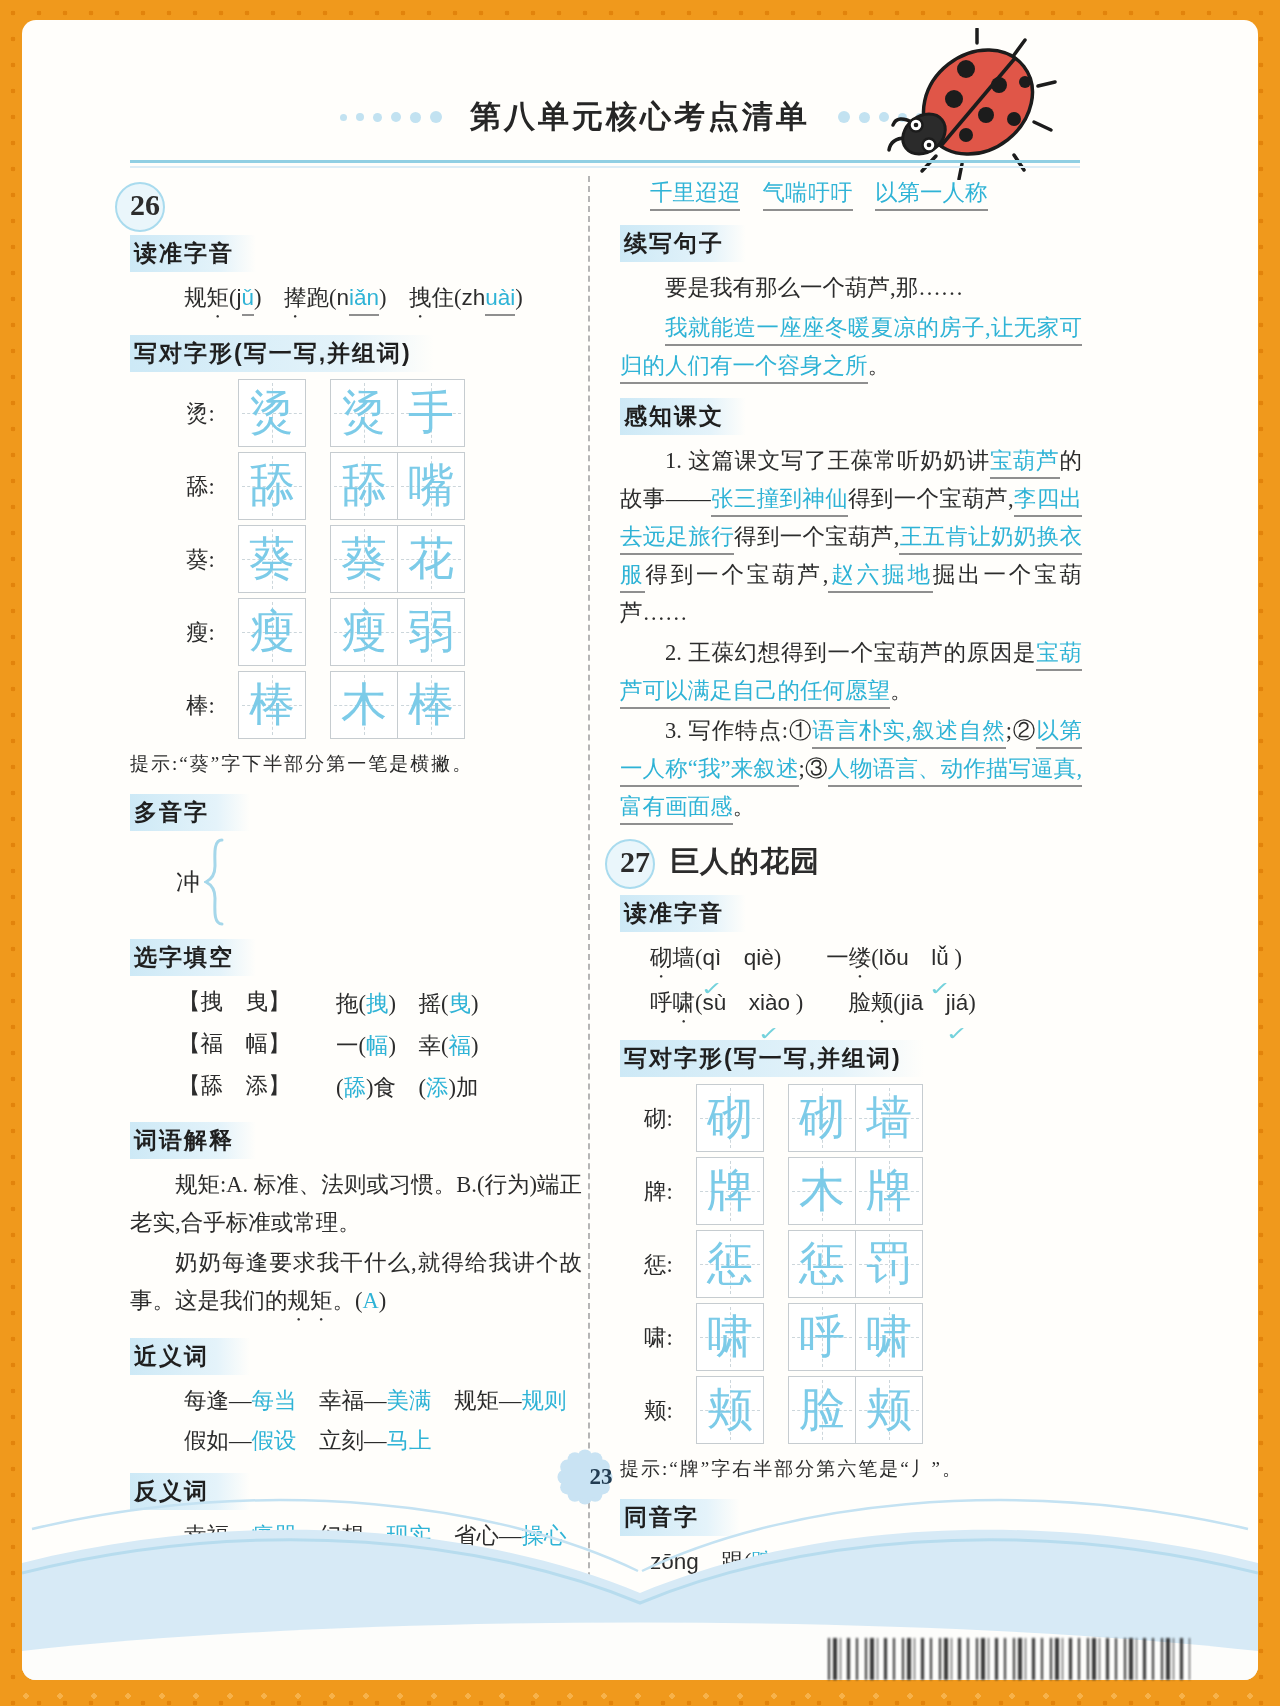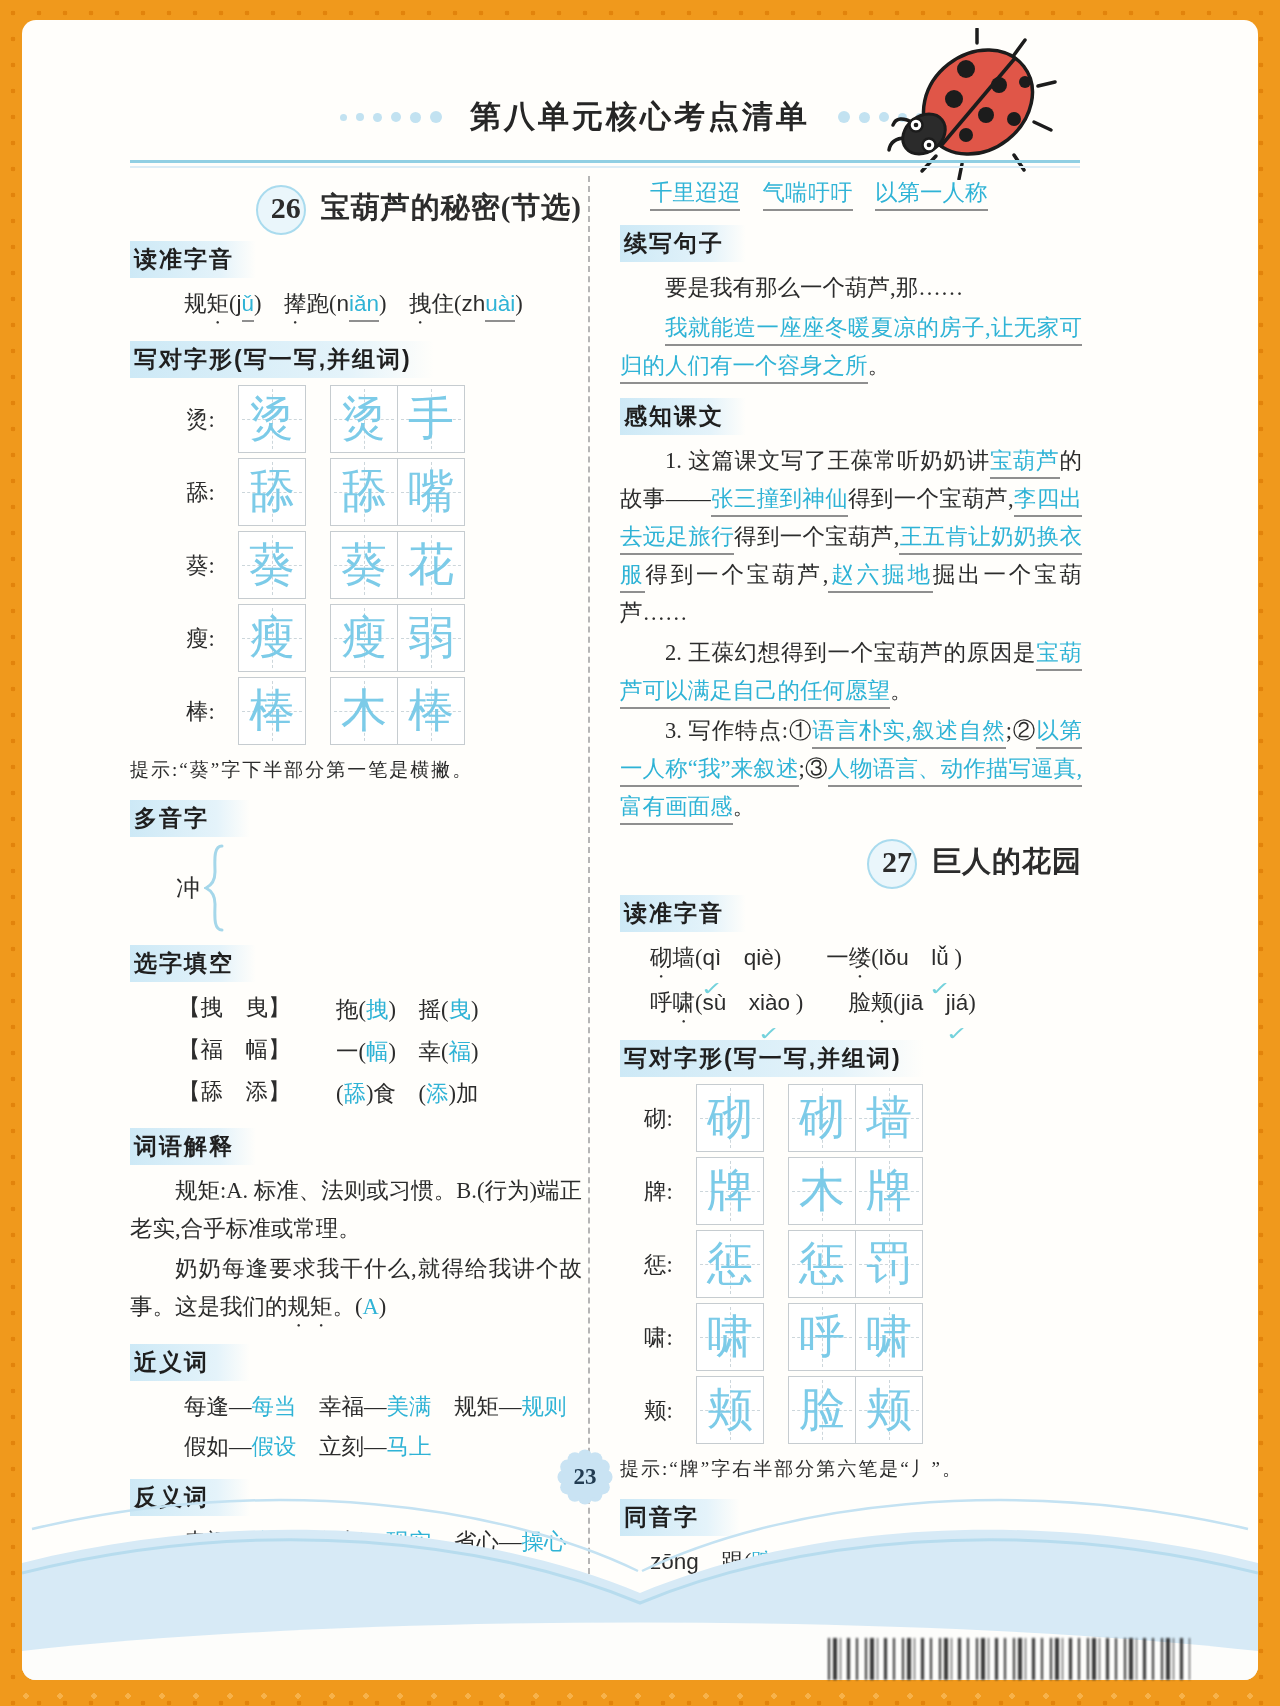--- a/index.html
+++ b/index.html
@@ -49,21 +49,21 @@
   .dots.r i:nth-child(6){width:7px;height:7px}
   .rule{position:absolute;top:140px;left:108px;width:950px;border-top:3px solid #90cfe3;}
   .rule::after{content:"";position:absolute;left:0;right:0;top:3px;border-top:2px solid #dcedf6;}
   .ladybug{position:absolute;top:8px;left:842px;}
   
   .content{position:absolute;top:152px;left:108px;width:952px;display:flex;align-items:stretch;}
   .col-left{width:452px;}
   .divider{border-left:2px dashed #b5b5b5;margin:4px 8px 4px 6px;}
   .col-right{flex:1;padding-left:22px;}
   
-  .lesson-title{display:flex;justify-content:flex-end;align-items:center;gap:20px;margin:16px 0 10px;}
+  .lesson-title{display:flex;justify-content:flex-start;align-items:center;gap:20px;margin:16px 0 10px;}
   .lesson-num{position:relative;font-family:"Liberation Serif",serif;font-weight:bold;font-size:30px;z-index:0;}
   .lesson-num::before{
     content:"";position:absolute;width:46px;height:46px;border-radius:50%;
     background:#eaf6fb;border:2px solid #a9dbee;left:-15px;top:-6px;z-index:-1;
   }
   .lesson-name{font-weight:bold;font-size:29px;letter-spacing:1px;}
   
   .sec{
     font-family:"Liberation Sans","DejaVu Sans",sans-serif;font-size:23px;font-weight:bold;color:#1f1f1f;
     background:linear-gradient(90deg,var(--secbg) 0%,#e4f3fa 72%,rgba(228,243,250,0) 100%);
@@ -106,21 +106,21 @@
   .duoyin{display:flex;align-items:center;margin:4px 0 4px 46px;}
   .dchar{font-size:24px;margin-right:4px;}
   .dlines .rich{margin:1px 0;}
   
   .xrow{display:flex;margin-left:48px;}
   .xpair{width:158px;flex:none;font-size:22.5px;line-height:38px;}
   
   .book-footer{position:absolute;left:0;bottom:0;width:100%;}
   .badge{position:absolute;left:534px;top:1428px;width:58px;height:58px;}
   .badge .num{
-    position:absolute;left:0;top:0;width:58px;height:58px;display:flex;align-items:center;justify-content:center;
+    position:absolute;left:16px;top:0;width:58px;height:58px;display:flex;align-items:center;justify-content:center;
     font-family:"Liberation Serif",serif;font-weight:bold;font-size:23px;color:#223c52;
   }
   .barcode{
     position:absolute;left:828px;top:1638px;width:362px;height:42px;z-index:5;
     background:repeating-linear-gradient(90deg,
       #1a1a1a 0 2px, rgba(0,0,0,0) 2px 5px,
       #1a1a1a 5px 9px, rgba(0,0,0,0) 9px 12px,
       #1a1a1a 12px 13px, rgba(0,0,0,0) 13px 19px,
       #1a1a1a 19px 22px, rgba(0,0,0,0) 22px 28px,
       #1a1a1a 28px 30px, rgba(0,0,0,0) 30px 37px);
@@ -182,21 +182,20 @@
     <circle cx="65" cy="117" r="2.3" fill="#1c1c1c"></circle>
   </svg>
 
   <div class="rule"></div>
 
   <div class="content">
 
     <div class="col-left">
       <div class="lesson-title">
         <span class="lesson-num">26</span>
-        <span class="lesson-name">宝葫芦的秘密(节选)</span>
       </div>
 
       <div class="sec">读准字音</div>
       <p class="rich ml54"><span class="sg-k">规</span><span class="sg-dot">矩</span><span class="sg-k">(</span><span class="sg-p">j</span><span class="sg-p sg-bu">ǔ</span><span class="sg-k">)</span><span class="sg-k">　</span><span class="sg-dot">撵</span><span class="sg-k">跑</span><span class="sg-k">(</span><span class="sg-p">n</span><span class="sg-p sg-bu">iǎn</span><span class="sg-k">)</span><span class="sg-k">　</span><span class="sg-dot">拽</span><span class="sg-k">住</span><span class="sg-k">(</span><span class="sg-p">zh</span><span class="sg-p sg-bu">uài</span><span class="sg-k">)</span></p>
 
       <div class="sec">写对字形(写一写,并组词)</div>
 
       <div class="zrow left">
         <span class="zlabel">烫:</span>
         <div class="tian">

